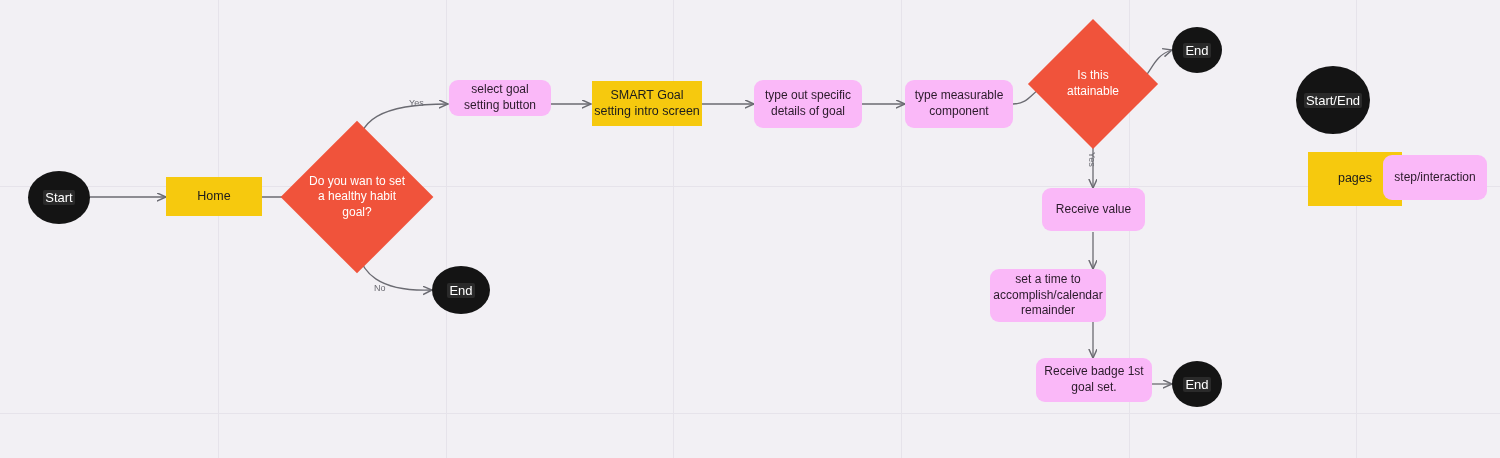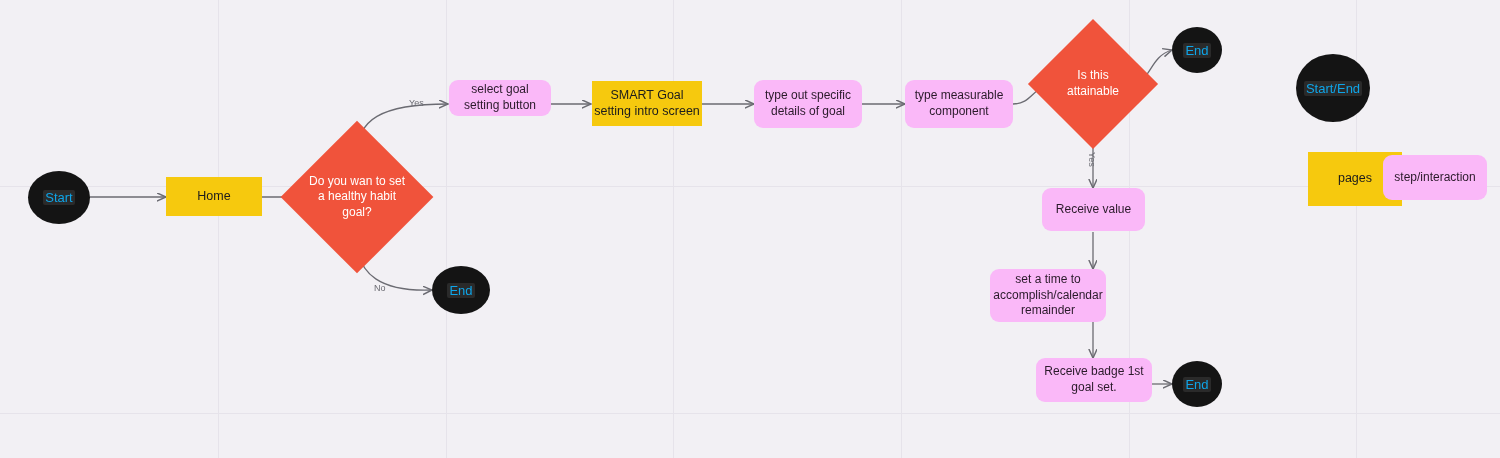--- a/index.html
+++ b/index.html
@@ -44,21 +44,21 @@
     position: absolute;
     box-sizing: border-box;
     display: flex;
     align-items: center;
     justify-content: center;
     text-align: center;
   }
   .node-terminator {
     background: #141414;
     border-radius: 50%;
-    color: #0ea5e9;
+    color: #ffffff;
     font-size: 13px;
   }
   .node-terminator .lbl {
     background: #2a2a2a;
     padding: 0 2px;
     border-radius: 2px;
   }
   .node-page {
     background: #f6c90e;
     color: #1c1c1c;
@@ -203,21 +203,21 @@
   </div>
 
   <div class="node node-step" style="left:1036px; top:358px; width:116px; height:44px;">
     <span>Receive badge 1st goal set.</span>
   </div>
 
   <div class="node node-terminator" style="left:1172px; top:361px; width:50px; height:46px;">
     <span class="lbl">End</span>
   </div>
 
-  <div class="legend-item node-terminator" style="left:1296px; top:54px; width:74px; height:68px;align-items:center;">
+  <div class="legend-item node-terminator" style="left:1296px; top:66px; width:74px; height:68px;align-items:center;">
     <span class="lbl">Start/End</span>
   </div>
 
 
   <div class="legend-item node-page" style="left:1308px; top:152px; width:94px; height:54px;">
     <span>pages</span>
   </div>
 
   <div class="legend-item node-step" style="left:1383px; top:155px; width:104px; height:45px;">
     <span>step/interaction</span>

